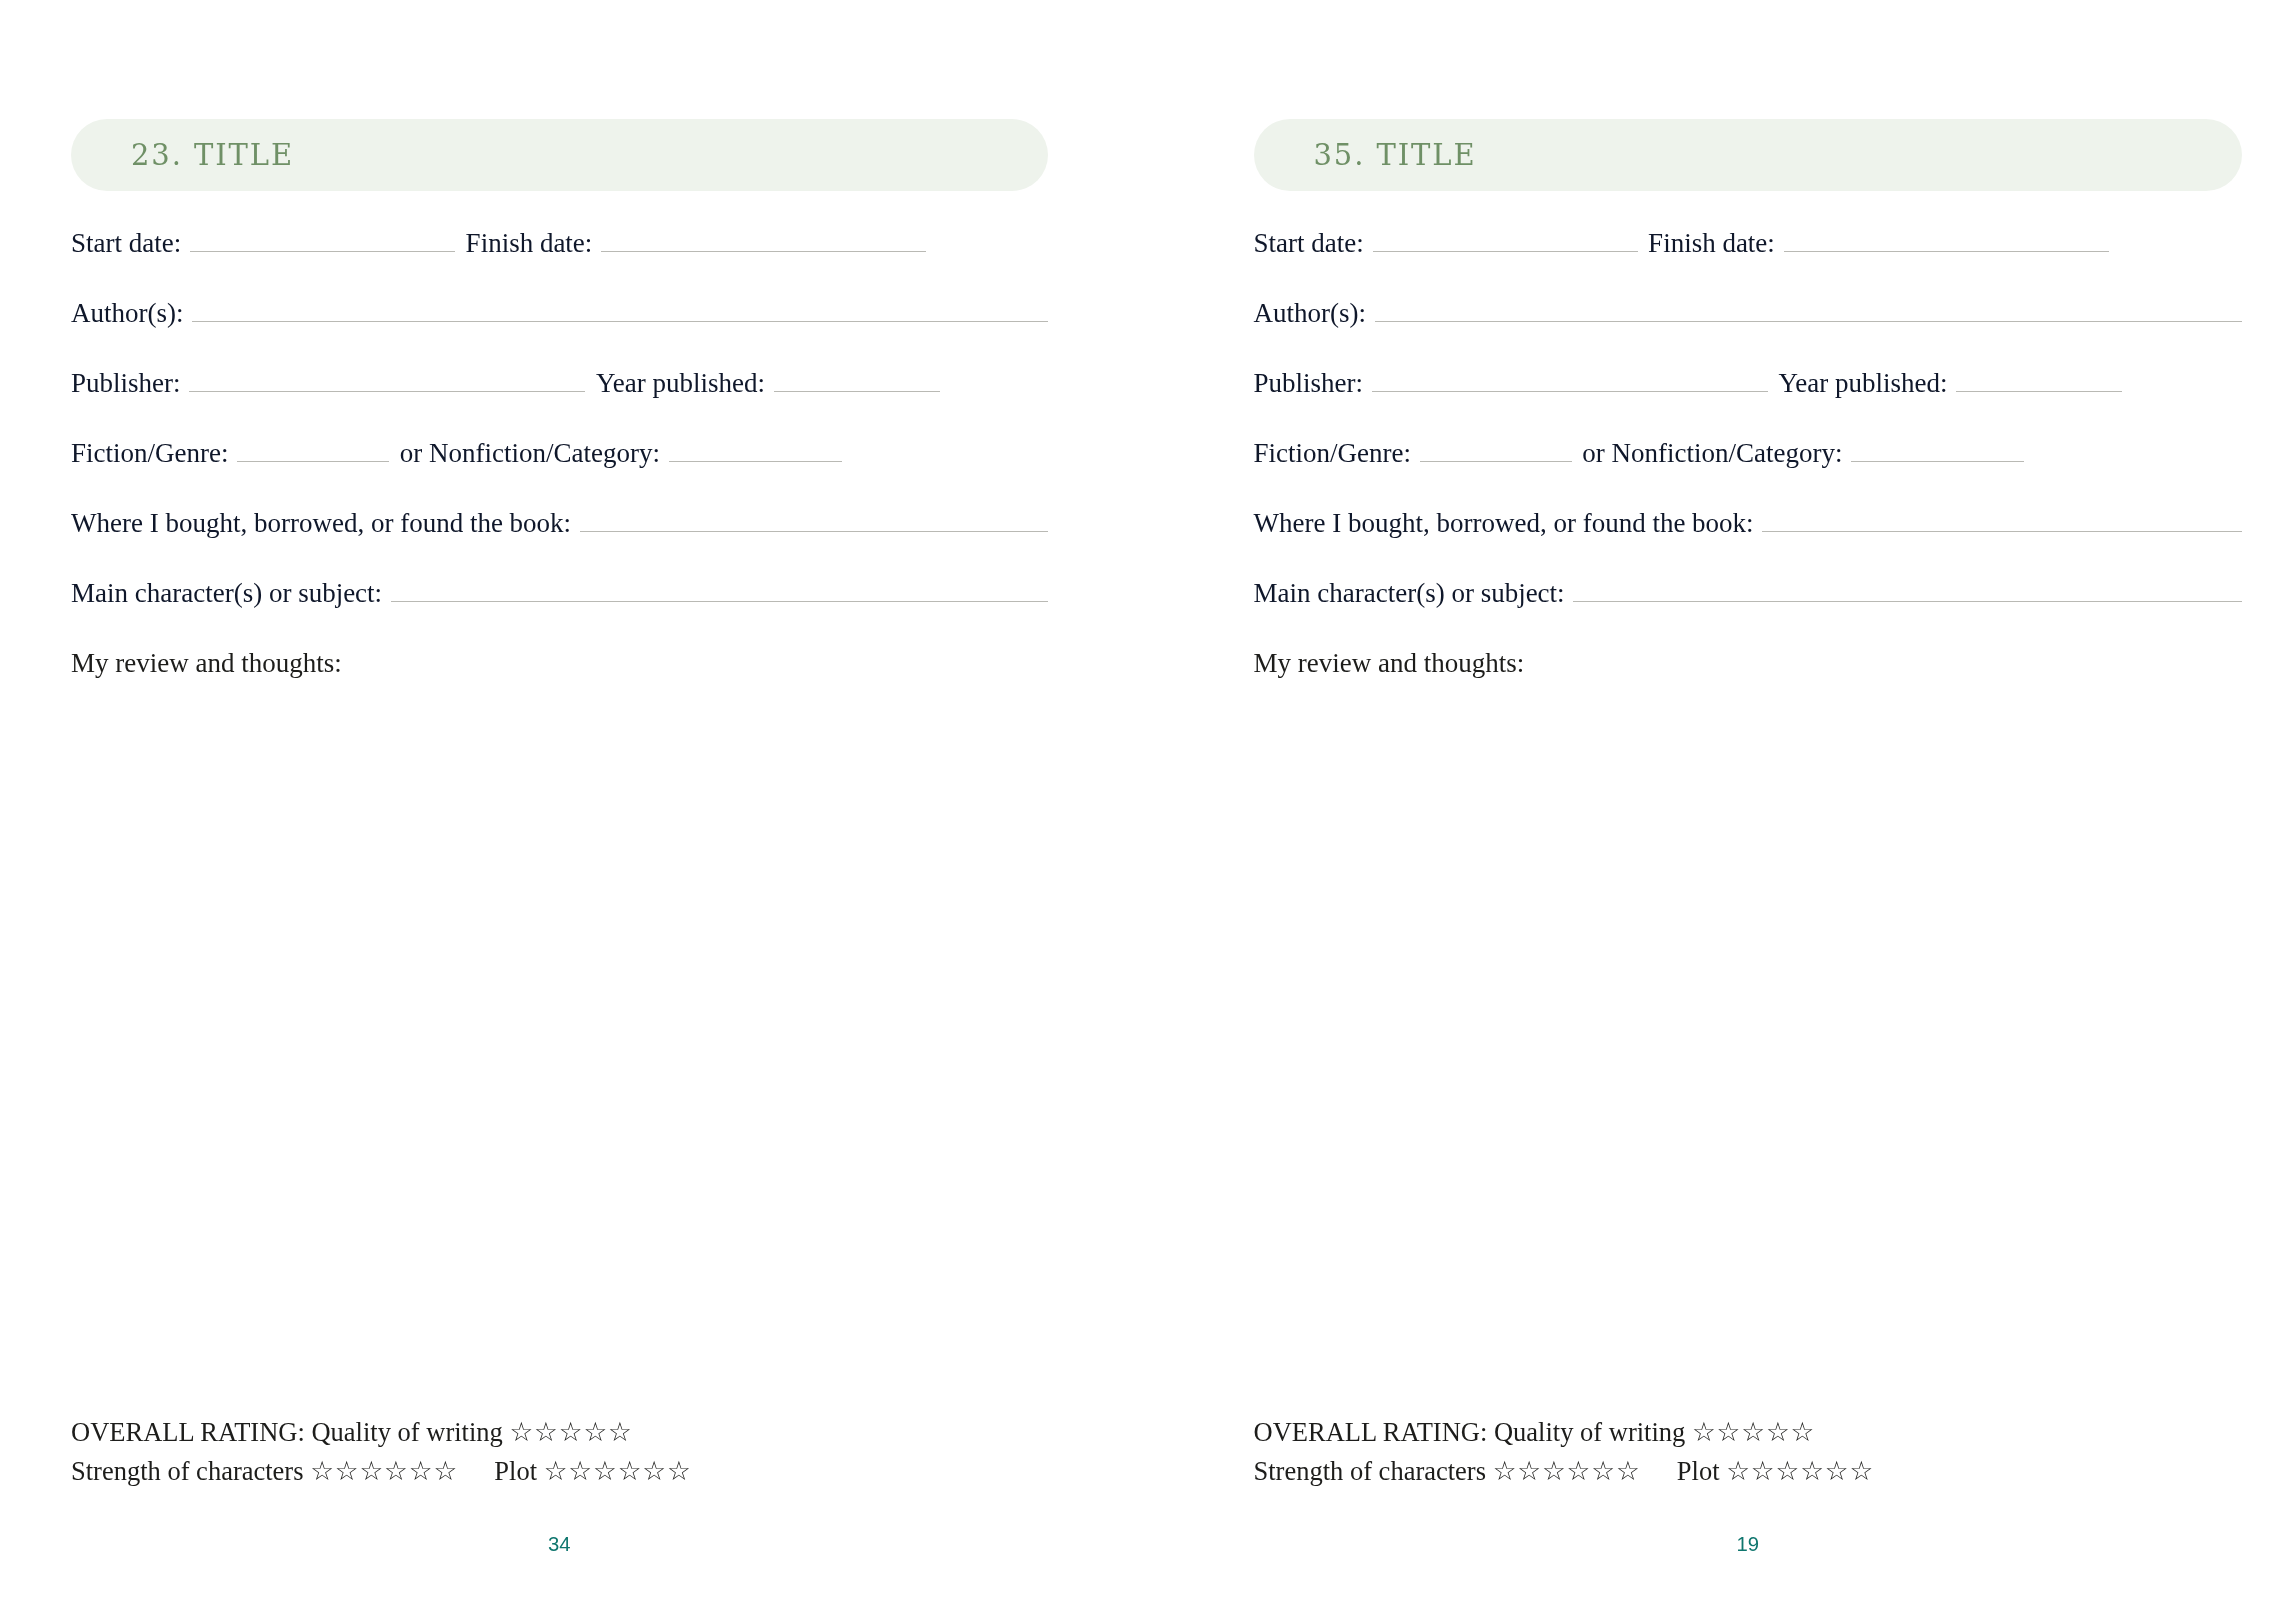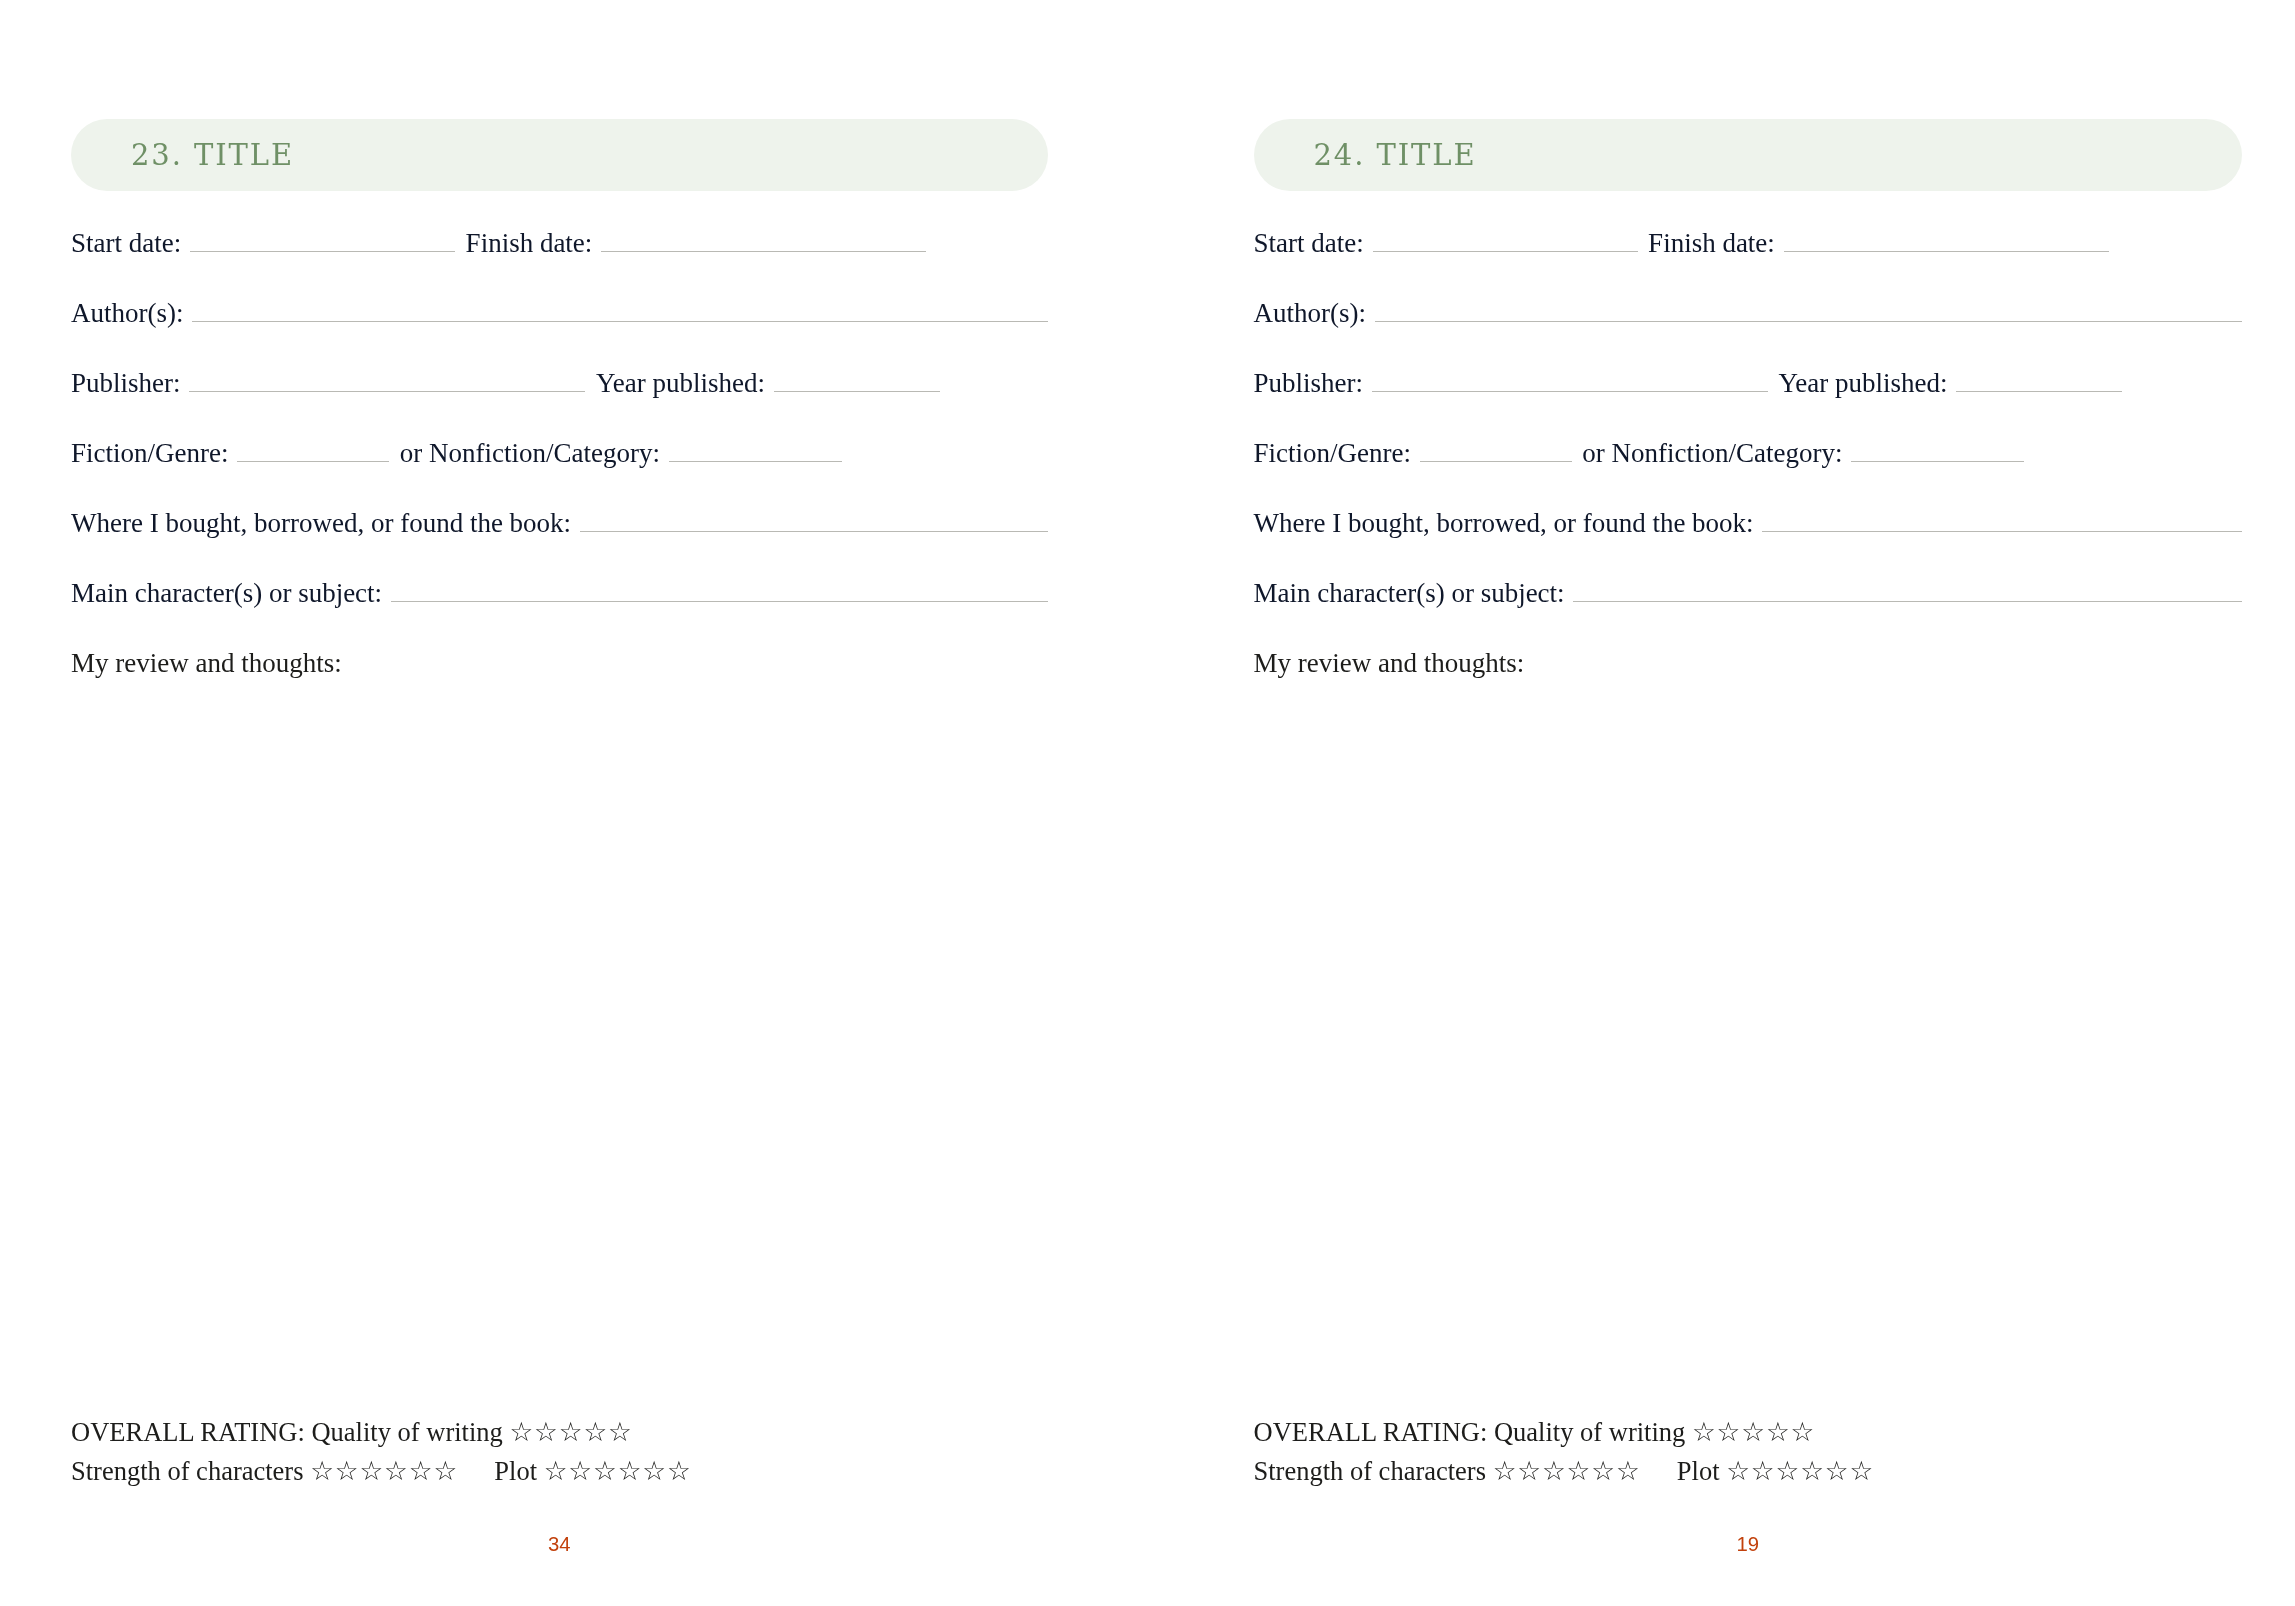--- a/index.html
+++ b/index.html
@@ -102,21 +102,21 @@
   }
   .spacer-mid { display: inline-block; width: 23px; }
 
   .folio {
     position: absolute;
     bottom: 51px;
     left: 0;
     right: 0;
     text-align: center;
     font-size: 20.3px;
-    color: #c2410c;
+    color: #0f766e;
     font-family: "Liberation Sans", sans-serif;
   }
   .page-left .folio { padding-right: 0px; }
 </style>
 </head>
 <body>
 
 <div class="spread">
 
   <div class="page page-left">
@@ -187,21 +187,21 @@
       </div>
 
       <div class="folio">34</div>
     </div>
   </div>
 
   <div class="page page-right">
     <div class="page-inner">
 
       <div class="title-bar">
-        <span class="title-bar-text">24. TITLE</span>
+        <span class="title-bar-text">35. TITLE</span>
       </div>
 
       <div class="fields">
 
         <div class="field-row">
           <span class="label">Start date:</span>
           <span class="rule" style="width:265px"></span>
           <span class="gap"></span>
           <span class="label">Finish date:</span>
           <span class="rule" style="width:325px"></span>

